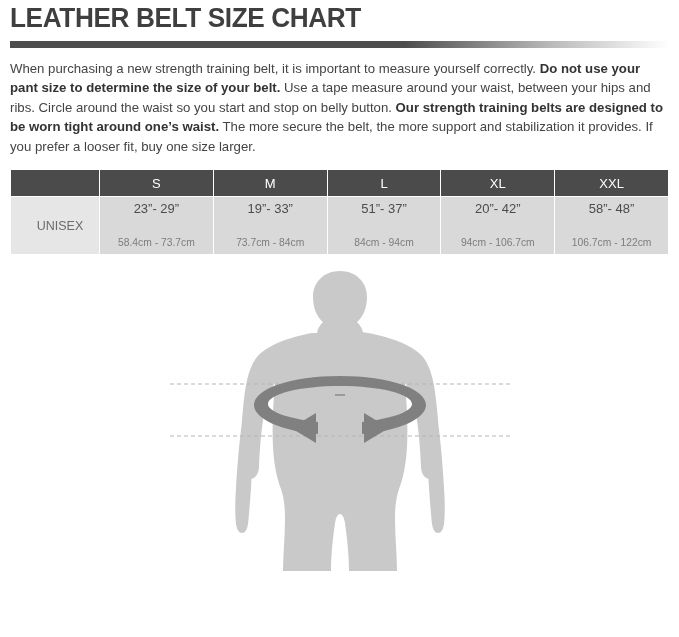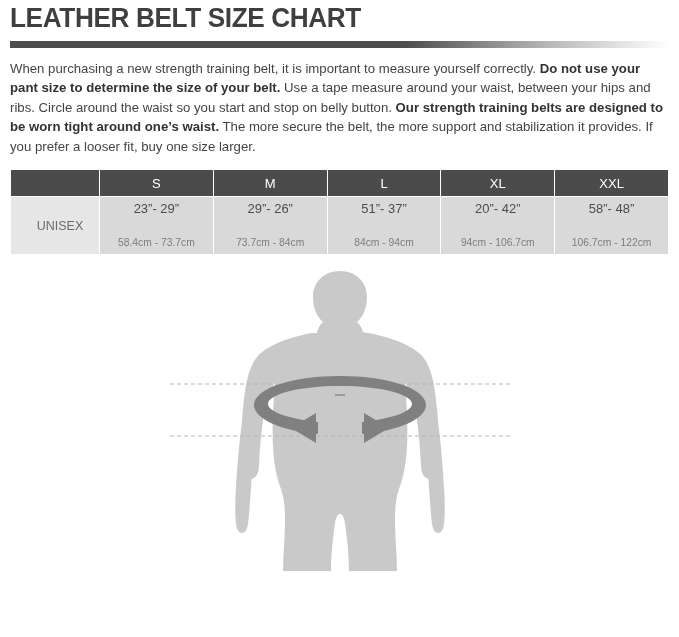--- a/index.html
+++ b/index.html
@@ -155,21 +155,21 @@
       </tr>
     </thead>
     <tbody>
       <tr>
         <td class="rowlabel">UNISEX</td>
         <td class="cell">
           <span class="inch">23”- 29”</span>
           <span class="cm">58.4cm - 73.7cm</span>
         </td>
         <td class="cell">
-          <span class="inch">29”- 26”</span>
+          <span class="inch">19”- 33”</span>
           <span class="cm">73.7cm - 84cm</span>
         </td>
         <td class="cell">
           <span class="inch">51”- 37”</span>
           <span class="cm">84cm - 94cm</span>
         </td>
         <td class="cell">
           <span class="inch">20”- 42”</span>
           <span class="cm">94cm - 106.7cm</span>
         </td>

